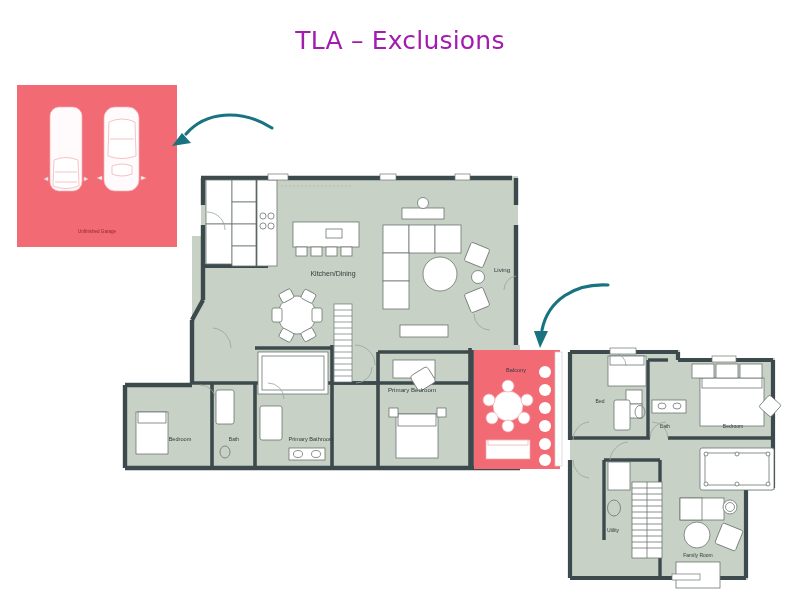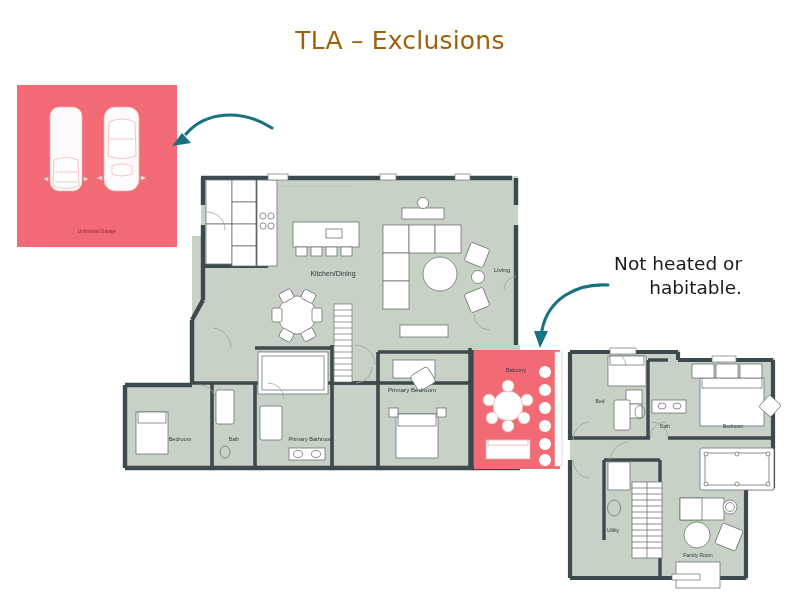--- a/index.html
+++ b/index.html
@@ -21,21 +21,21 @@
     height: 600px;
     background: #ffffff;
   }
   #title {
     position: absolute;
     left: 0;
     top: 26px;
     width: 800px;
     text-align: center;
     font-size: 25px;
-    color: #a16207;
+    color: #a21caf;
     font-family: "DejaVu Sans", sans-serif;
     letter-spacing: 0.2px;
   }
   .annotation {
     position: absolute;
     font-size: 18.5px;
     color: #1a1a1a;
     font-family: "DejaVu Sans", sans-serif;
     line-height: 1.32;
     white-space: pre-line;
@@ -72,22 +72,20 @@
   .rl-5 { font-size: 5px; }
 </style>
 </head>
 <body>
 
 <div id="slide">
 
   <div id="title">TLA – Exclusions</div>
 
 
-  <div class="annotation" id="ann-notheated">Not heated or
-habitable.</div>
 
   <svg class="svg-layer" viewBox="0 0 800 600">
 
     <g>
       <rect x="17" y="85" width="160" height="162" fill="#F26B74"></rect>
 
       <g fill="#ffffff" fill-opacity="0.97" stroke="#f4b0b4" stroke-width="0.7">
         <rect x="50" y="107" width="32" height="84" rx="9"></rect>
         <path d="M54 160 q12 -5 24 0 l1 26 q-13 5 -26 0 z" fill="#ffffff" stroke="#f3a9ae"></path>
         <path d="M55 172 h22" stroke="#f3a9ae" fill="none"></path>

